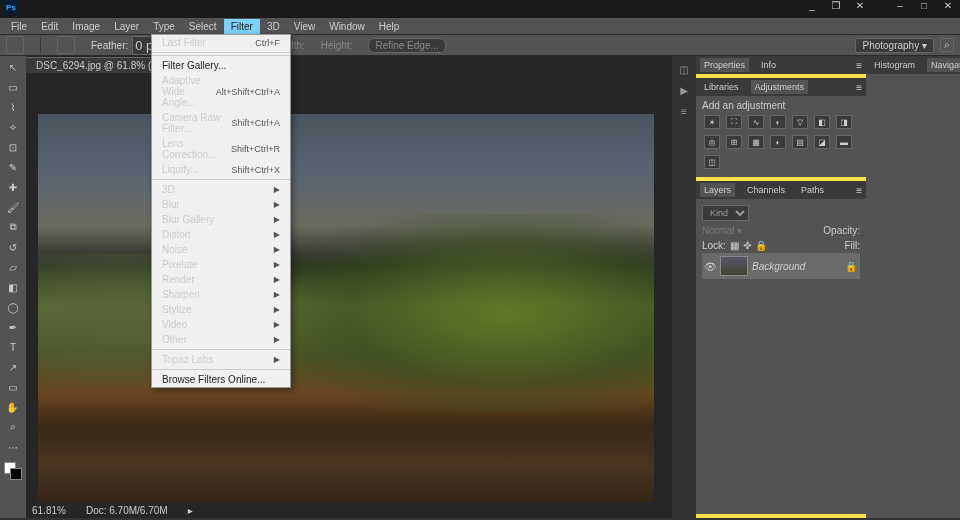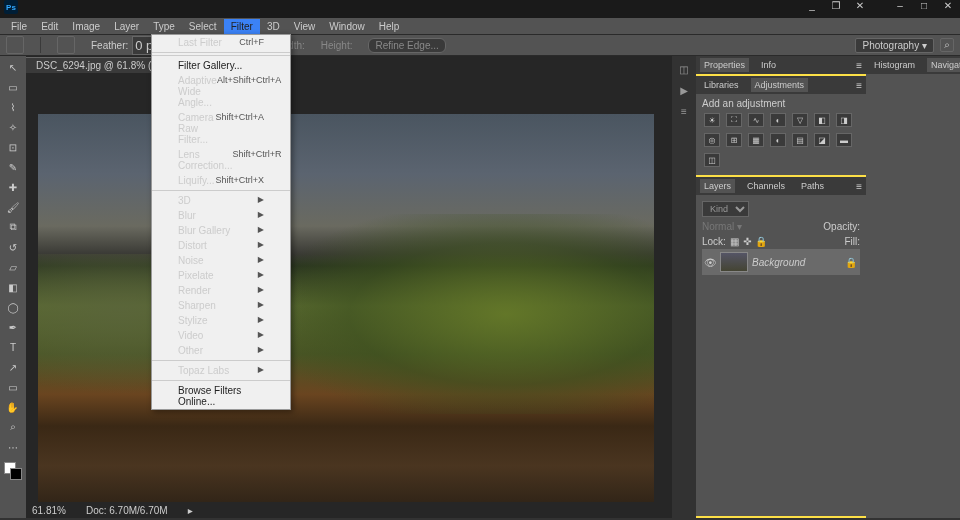--- a/index.html
+++ b/index.html
@@ -3,21 +3,21 @@
 <meta charset="utf-8">
 <style>
 *{margin:0;padding:0;box-sizing:border-box;font-family:"Segoe UI",Tahoma,sans-serif;font-size:10px;color:#ccc;user-select:none}
 body{width:960px;height:520px;background:#323232;overflow:hidden;position:relative}
 .titlebar{height:18px;background:#1a1a1a;display:flex;align-items:flex-start;padding:0 4px}
 .ps-icon{width:14px;height:14px;background:#001e36;border-radius:2px;display:flex;align-items:center;justify-content:center;color:#31a8ff;font-weight:bold;font-size:8px}
 .win-controls{margin-left:auto;display:flex;gap:8px}
 .win-controls span{width:16px;text-align:center;cursor:pointer}
 .menubar{height:16px;background:#535353;display:flex;align-items:center;padding:0 4px}
 .menubar .menu-item{padding:2px 7px;cursor:pointer}
-.menubar .menu-item.active{background:#3b82f6;color:#222}
+.menubar .menu-item.active{background:#7dd3fc;color:#222}
 .optionsbar{height:22px;background:#535353;border-top:1px solid #2a2a2a;border-bottom:1px solid #2a2a2a;display:flex;align-items:center;padding:0 6px;gap:16px}
 .optionsbar .tool-icon{width:18px;height:18px;border:1px solid #666;border-radius:2px}
 .optionsbar .sep{width:1px;height:16px;background:#3a3a3a}
 .optionsbar .field{display:flex;align-items:center;gap:4px}
 .optionsbar input{width:30px;background:#3a3a3a;border:1px solid #666;color:#ccc;font-size:13px;padding:1px 2px}
 .optionsbar .btn{background:#3a3a3a;border:1px solid #666;padding:1px 6px;border-radius:6px;cursor:pointer;color:#888}
 .optionsbar .right{margin-left:auto;display:flex;align-items:center;gap:6px}
 .optionsbar .dropdown{background:#3a3a3a;border:1px solid #666;padding:1px 6px;border-radius:2px;cursor:pointer}
 .ws-search{width:14px;height:14px;border:1px solid #666;border-radius:2px;display:flex;align-items:center;justify-content:center}
 .main{display:flex;height:462px}
@@ -30,39 +30,39 @@
 .doc-tab{height:18px;display:flex;align-items:center}
 .doc-tab .tab{background:#3a3a3a;padding:2px 10px;border-top:1px solid #666;cursor:pointer;display:flex;gap:6px}
 .canvas{flex:1;position:relative;overflow:hidden}
 .photo{position:absolute;left:12px;top:40px;width:616px;height:400px;background:linear-gradient(to bottom,#4a5560 0%,#5b6470 15%,#6a6a60 28%,#3a3a35 35%,#2a3520 38%,#5a6a30 48%,#4a5525 60%,#6a4520 70%,#3a2815 78%,#4a3520 88%,#2a2015 100%)}
 .photo::before{content:"";position:absolute;left:0;top:35%;width:45%;height:35%;background:radial-gradient(ellipse at 30% 40%,rgba(90,100,60,0.8),transparent 70%)}
 .photo::after{content:"";position:absolute;right:0;top:25%;width:60%;height:50%;background:radial-gradient(ellipse at 60% 50%,rgba(100,120,40,0.9),rgba(60,80,30,0.6) 50%,transparent 80%)}
 .status{height:16px;background:#262626;display:flex;align-items:center;padding:0 6px;gap:20px;font-size:9px;color:#999}
 .midtools{width:24px;background:#323232;display:flex;flex-direction:column;align-items:center;padding-top:8px;gap:10px}
 .midtools span{cursor:pointer;color:#999}
 .right-panels{width:170px;background:#535353;display:flex;flex-direction:column}
-.panel{border-bottom:2px solid #fde047}
+.panel{border-bottom:4px solid #fde047}
 .panel-tabs{height:18px;background:#3a3a3a;display:flex;align-items:center;padding:0 4px;gap:8px}
 .panel-tabs .tab{padding:2px 4px;cursor:pointer;font-size:9px}
 .panel-tabs .tab.active{background:#535353}
 .panel-tabs .menu{margin-left:auto;cursor:pointer}
 .panel-body{padding:4px 6px;font-size:9px;color:#999}
 .adj-icons{display:flex;flex-wrap:wrap;gap:6px;padding:4px 2px}
 .adj-icons span{width:16px;height:14px;background:#3a3a3a;border:1px solid #666;cursor:pointer;display:flex;align-items:center;justify-content:center;font-size:8px}
 .layers-controls{display:flex;align-items:center;gap:4px;padding:2px 0}
 .layers-controls select,.layers-controls input{background:#3a3a3a;border:1px solid #666;color:#999;font-size:9px;padding:1px 3px}
 .layer-row{display:flex;align-items:center;gap:4px;padding:3px 2px;background:#6a6a6a;cursor:pointer}
 .layer-row .eye{width:12px}
 .layer-row .thumb{width:28px;height:20px;background:linear-gradient(#556,#443);border:1px solid #888}
 .layer-row .name{font-style:italic}
 .right-far{width:94px;background:#535353;display:flex;flex-direction:row}
 .nav-thumb{margin:4px;width:86px;height:50px;border:2px solid #d9534f;background:linear-gradient(to bottom,#556 0%,#667 30%,#564 45%,#453 70%,#332 100%)}
 
 .dropdown-menu{position:absolute;left:151px;top:34px;width:140px;background:#f0f0f0;border:1px solid #999;box-shadow:2px 2px 6px rgba(0,0,0,0.4);z-index:100}
-.dropdown-menu .item{padding:2px 26px;color:#222;font-size:10px;cursor:pointer;display:flex;justify-content:space-between;}
+.dropdown-menu .item{padding:2px 10px;color:#222;font-size:10px;cursor:pointer;display:flex;justify-content:space-between;align-items:center}
 .dropdown-menu .item.disabled{color:#999}
 .dropdown-menu .sep{height:1px;background:#ccc;margin:2px 0}
 .dropdown-menu .arrow{font-size:8px;color:#555}
 .dropdown-menu .shortcut{font-size:9px;color:#555}
 </style>
 </head>
 <body>
 
 <div class="titlebar">
   <div class="ps-icon">Ps</div>

